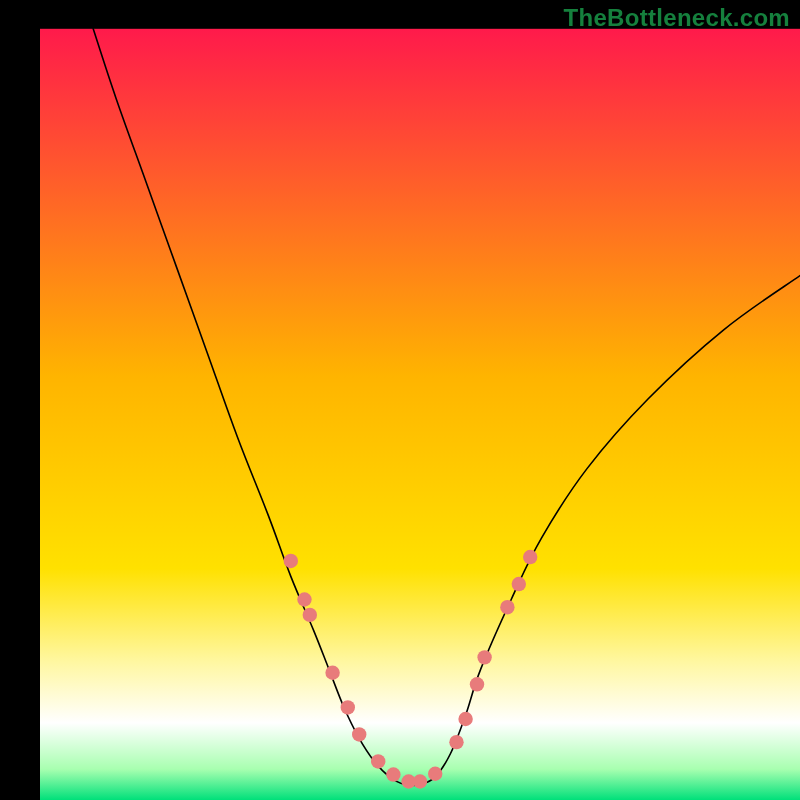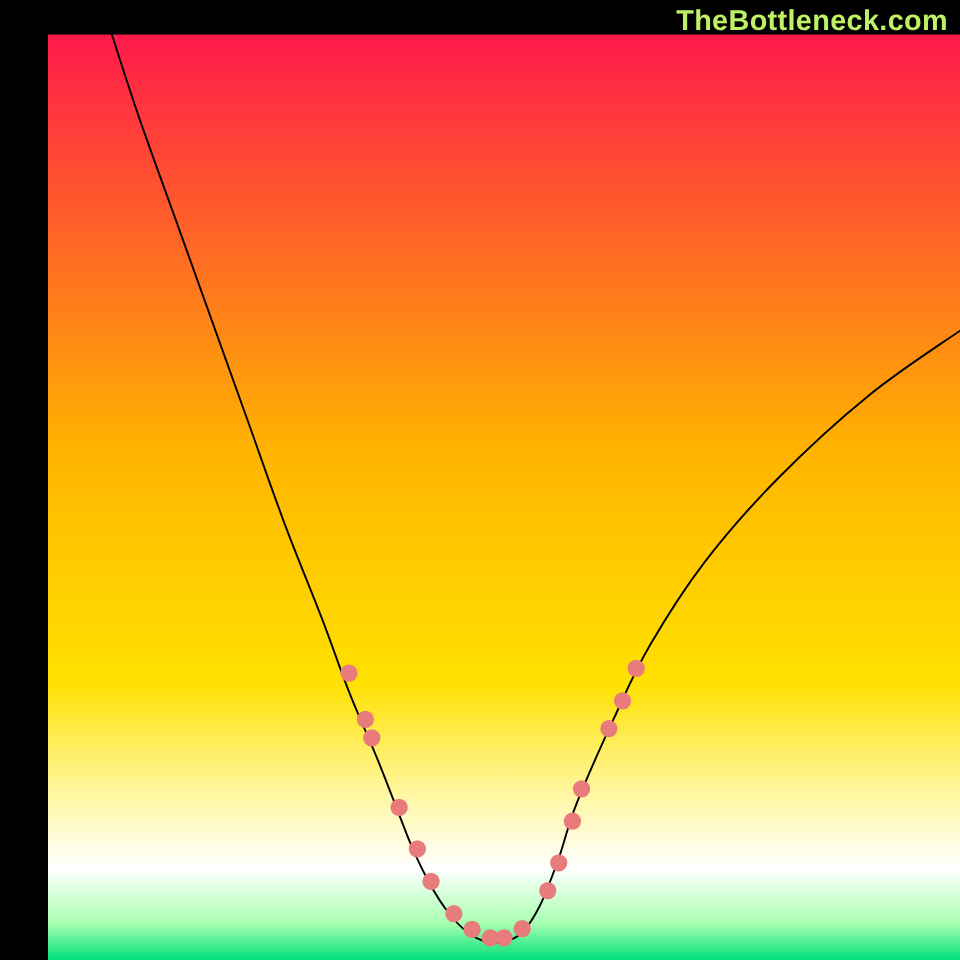--- a/index.html
+++ b/index.html
@@ -21,21 +21,21 @@
     position: absolute;
     top: 0;
     left: 0;
   }
   .watermark {
     position: absolute;
     top: 4px;
     right: 10px;
     font-size: 24px;
     font-weight: 600;
-    color: #bef264;
+    color: #15803d;
     letter-spacing: 0.3px;
     user-select: none;
   }
 </style>
 </head>
 <body>
 
 <div class="canvas-wrap">
   <svg id="chart-svg" width="800" height="800" viewBox="0 0 800 800">
     <defs>

